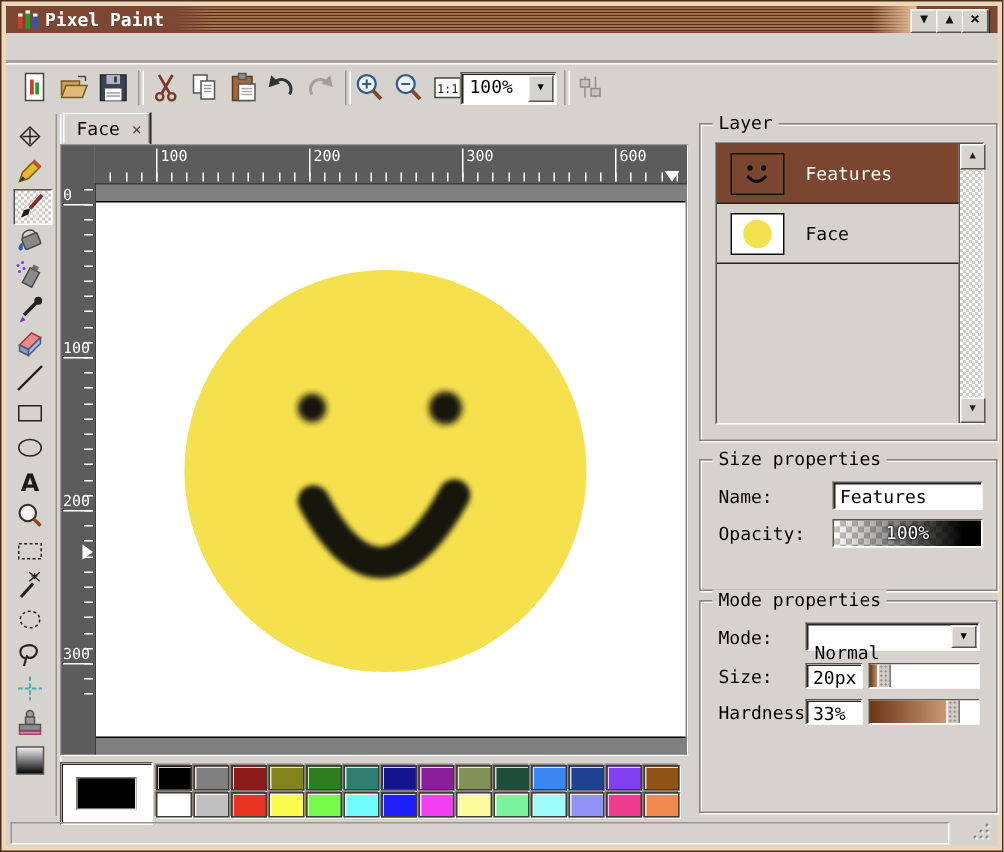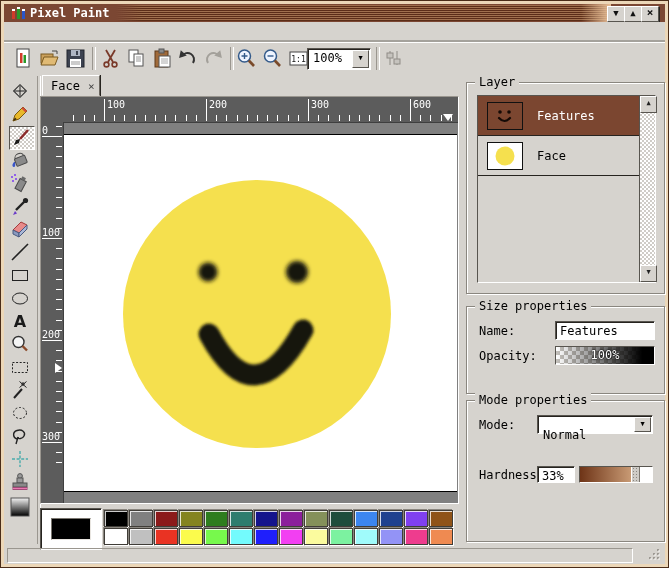--- a/index.html
+++ b/index.html
@@ -529,20 +529,29 @@
 
   <div id="toolprops-box" class="abs groupbox">
     <span class="gtitle">Mode properties</span>
     <div class="prow" style="top:14px">
       <span class="plabel">Mode:</span>
       <div class="combo" style="left:70px;top:0;width:116px;height:19px">
         <span class="val">Normal</span>
         <span class="drop">▼</span>
       </div>
     </div>
+    <div class="prow" style="top:40px">
+      <span class="plabel">Size:</span>
+      <div class="field" style="left:70px;top:1px;width:38px;height:17px">20px</div>
+      <div class="slider" style="left:112px;top:1px;width:74px">
+        <div class="sgrad" style="width:5px"></div>
+        <div class="sthumb"></div>
+        <div style="flex:1;background:#fff"></div>
+      </div>
+    </div>
     <div class="prow" style="top:64px">
       <span class="plabel">Hardness:</span>
       <div class="field" style="left:70px;top:1px;width:38px;height:17px">33%</div>
       <div class="slider" style="left:112px;top:1px;width:74px">
         <div class="sgrad" style="width:51px"></div>
         <div class="sthumb"></div>
         <div style="flex:1;background:#fff"></div>
       </div>
     </div>
   </div>

